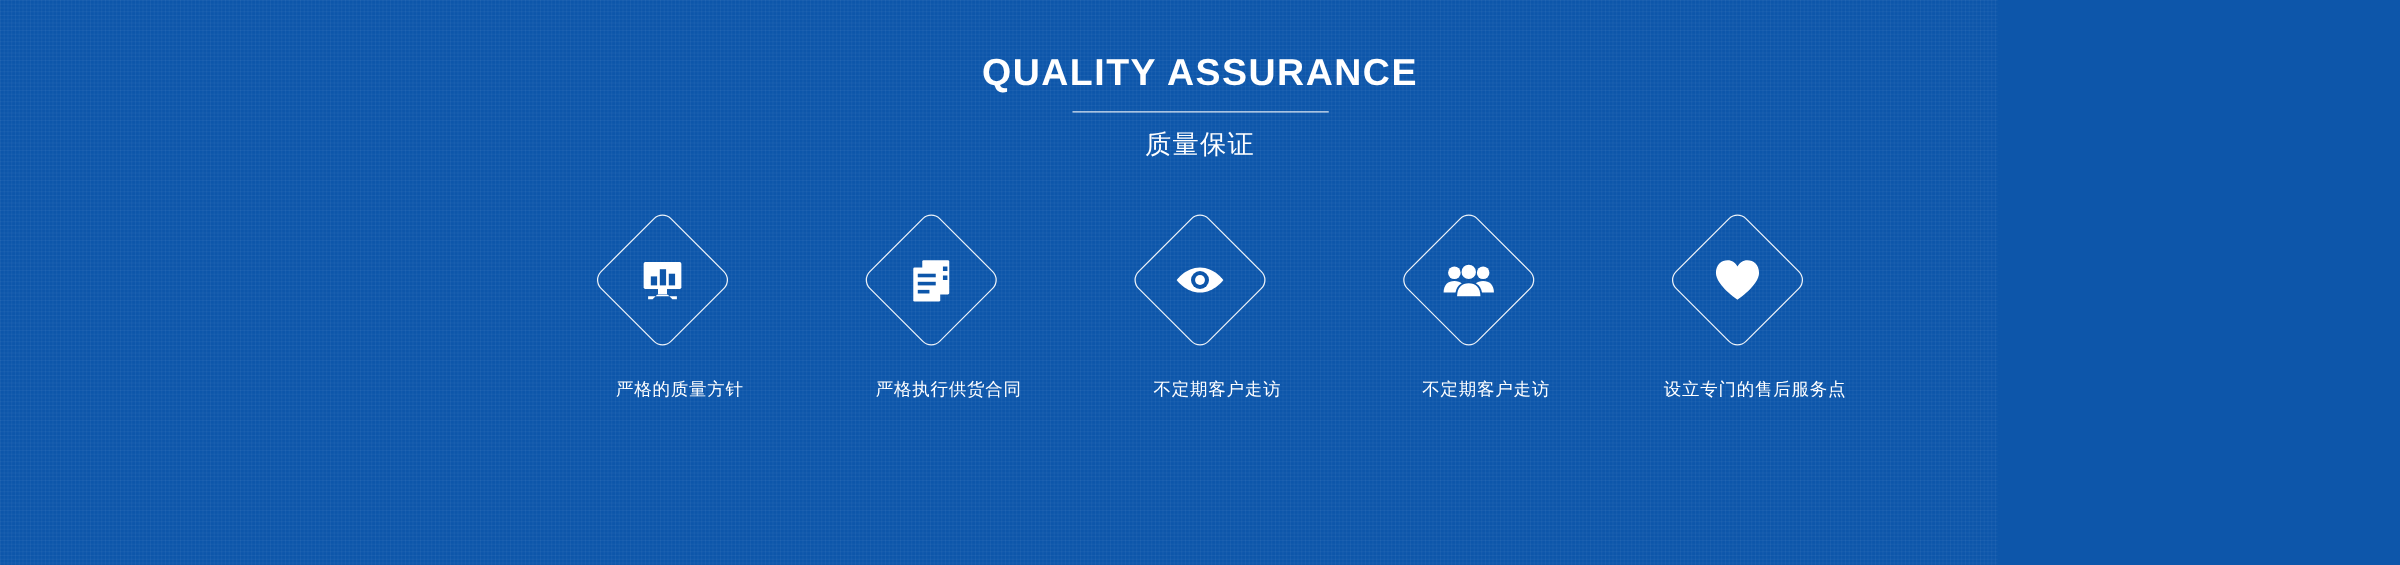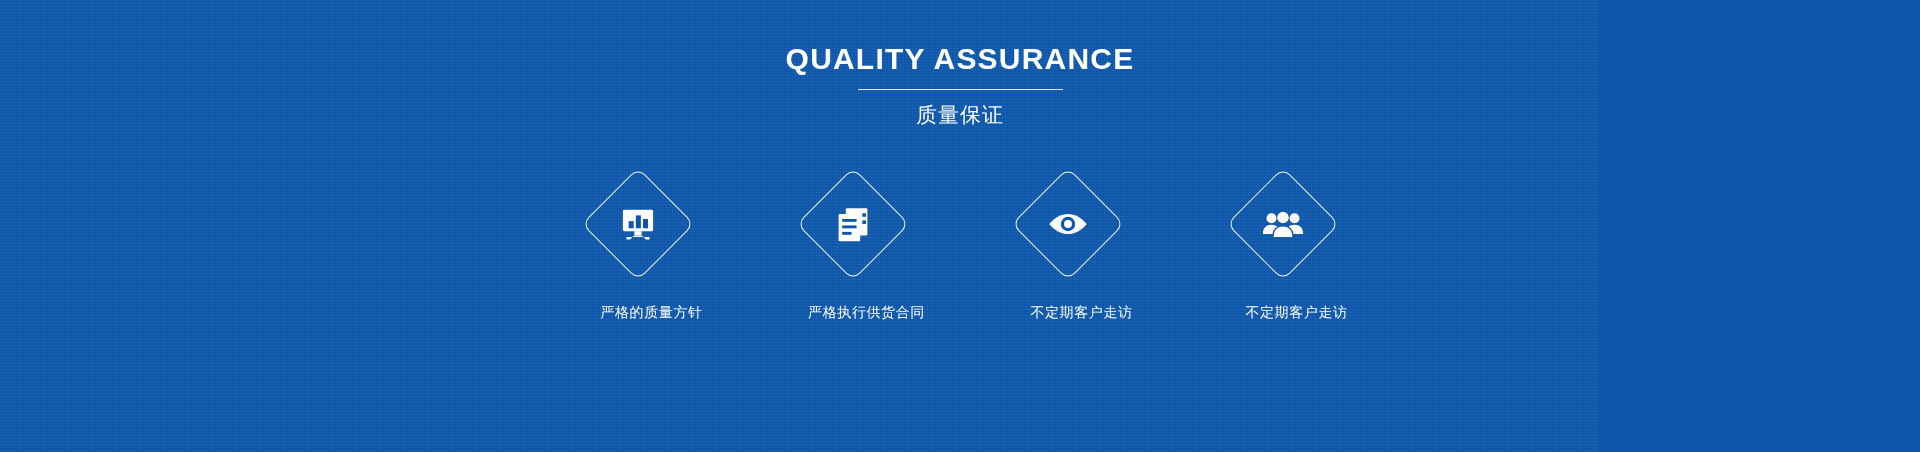--- a/index.html
+++ b/index.html
@@ -210,15 +210,26 @@
             <circle cx="32" cy="22" r="9" fill="#0d56aa"></circle>
             <circle cx="32" cy="23" r="8"></circle>
             <path d="M17 50 C17 39 23 34 32 34 C41 34 47 39 47 50 Z" fill="#0d56aa"></path>
             <path d="M19 50 C19 40 24.5 35.5 32 35.5 C39.5 35.5 45 40 45 50 Z"></path>
           </svg>
         </div>
       </div>
       <div class="caption">不定期客户走访</div>
     </div>
 
+    <div class="feature">
+      <div class="diamond">
+        <div class="frame"></div>
+        <div class="glyph">
+          <svg viewBox="0 0 64 64" aria-hidden="true">
+            <path d="M32 54 C32 54 8 38 8 24 C8 15 14 10 21 10 C26 10 30 13 32 17 C34 13 38 10 43 10 C50 10 56 15 56 24 C56 38 32 54 32 54 Z"></path>
+          </svg>
+        </div>
+      </div>
+      <div class="caption">设立专门的售后服务点</div>
+    </div>
 
   </div>
 </div>
 
 </body></html>

